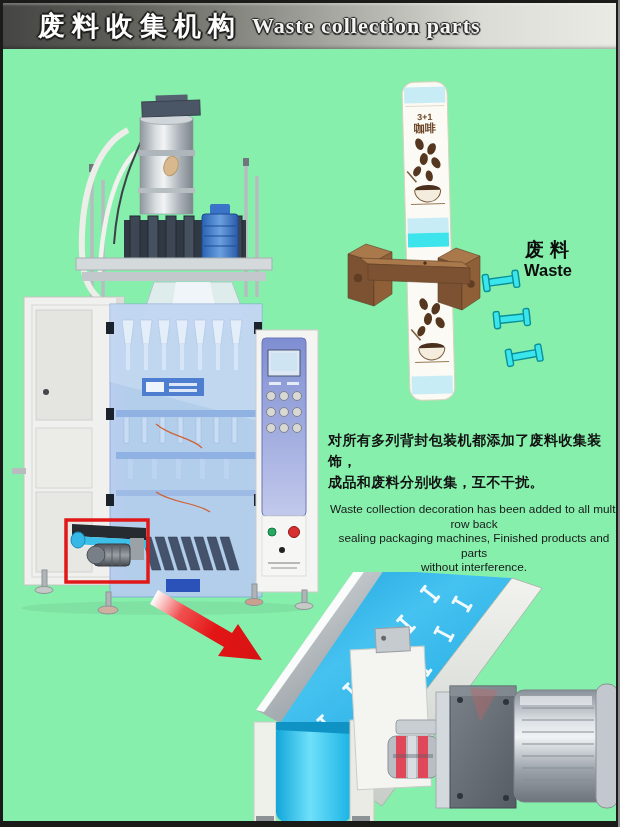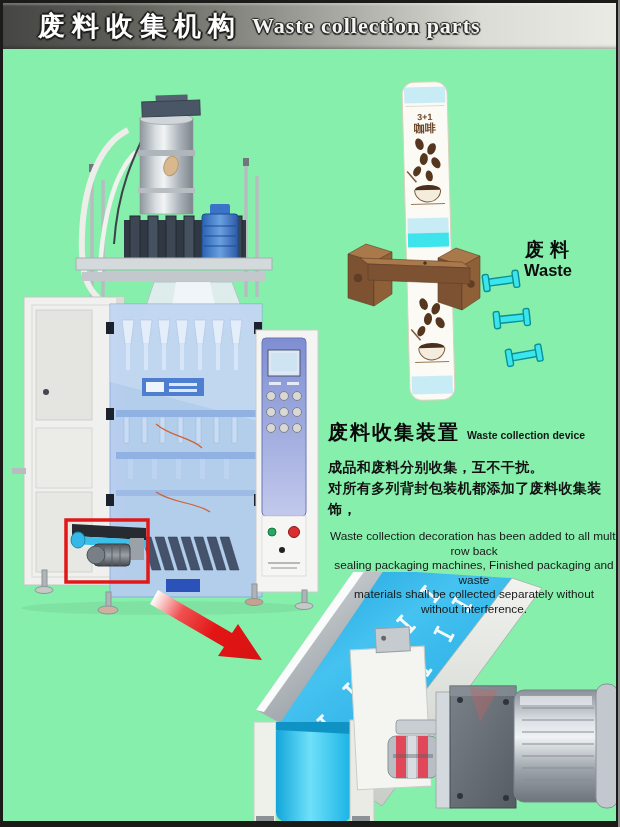--- a/index.html
+++ b/index.html
@@ -327,32 +327,27 @@
           <rect x="0" y="0" width="6" height="17" rx="2"></rect>
           <rect x="30" y="0" width="6" height="17" rx="2"></rect>
       </g>
     </g>
 
     <text x="220" y="184" text-anchor="middle" font-size="19" font-weight="bold" letter-spacing="6" fill="#0c0c0c">废料</text>
     <text x="218" y="204" text-anchor="middle" font-size="16.5" font-weight="600" fill="#0c0c0c">Waste</text>
   </svg>
 
   <div class="device">
-    <div class="dev-title-row">
-      <span class="dev-title-cn">废料收集装置</span>
-      <span class="dev-title-en">Waste collection device</span>
-    </div>
     <div class="dev-cn">
+      <div>对所有多列背封包装机都添加了废料收集装饰，</div>
       <div>成品和废料分别收集，互不干扰。</div>
-      <div>对所有多列背封包装机都添加了废料收集装饰，</div>
     </div>
     <div class="dev-en">
       <div>Waste collection decoration has been added to all multi row back</div>
-      <div>sealing packaging machines, Finished packaging and waste</div>
-      <div>materials shall be collected separately without</div>
+      <div>sealing packaging machines, Finished products and parts</div>
       <div>without interference.</div>
     </div>
   </div>
 
   <svg style="left:140px;top:585px;" width="140" height="90" viewBox="0 0 140 90">
     <defs>
       <linearGradient id="gArrow" gradientUnits="userSpaceOnUse" x1="14" y1="12" x2="122" y2="75">
         <stop offset="0" stop-color="#ffffff"></stop>
           <stop offset=".25" stop-color="#f05050"></stop>
         <stop offset=".55" stop-color="#e31616"></stop>

